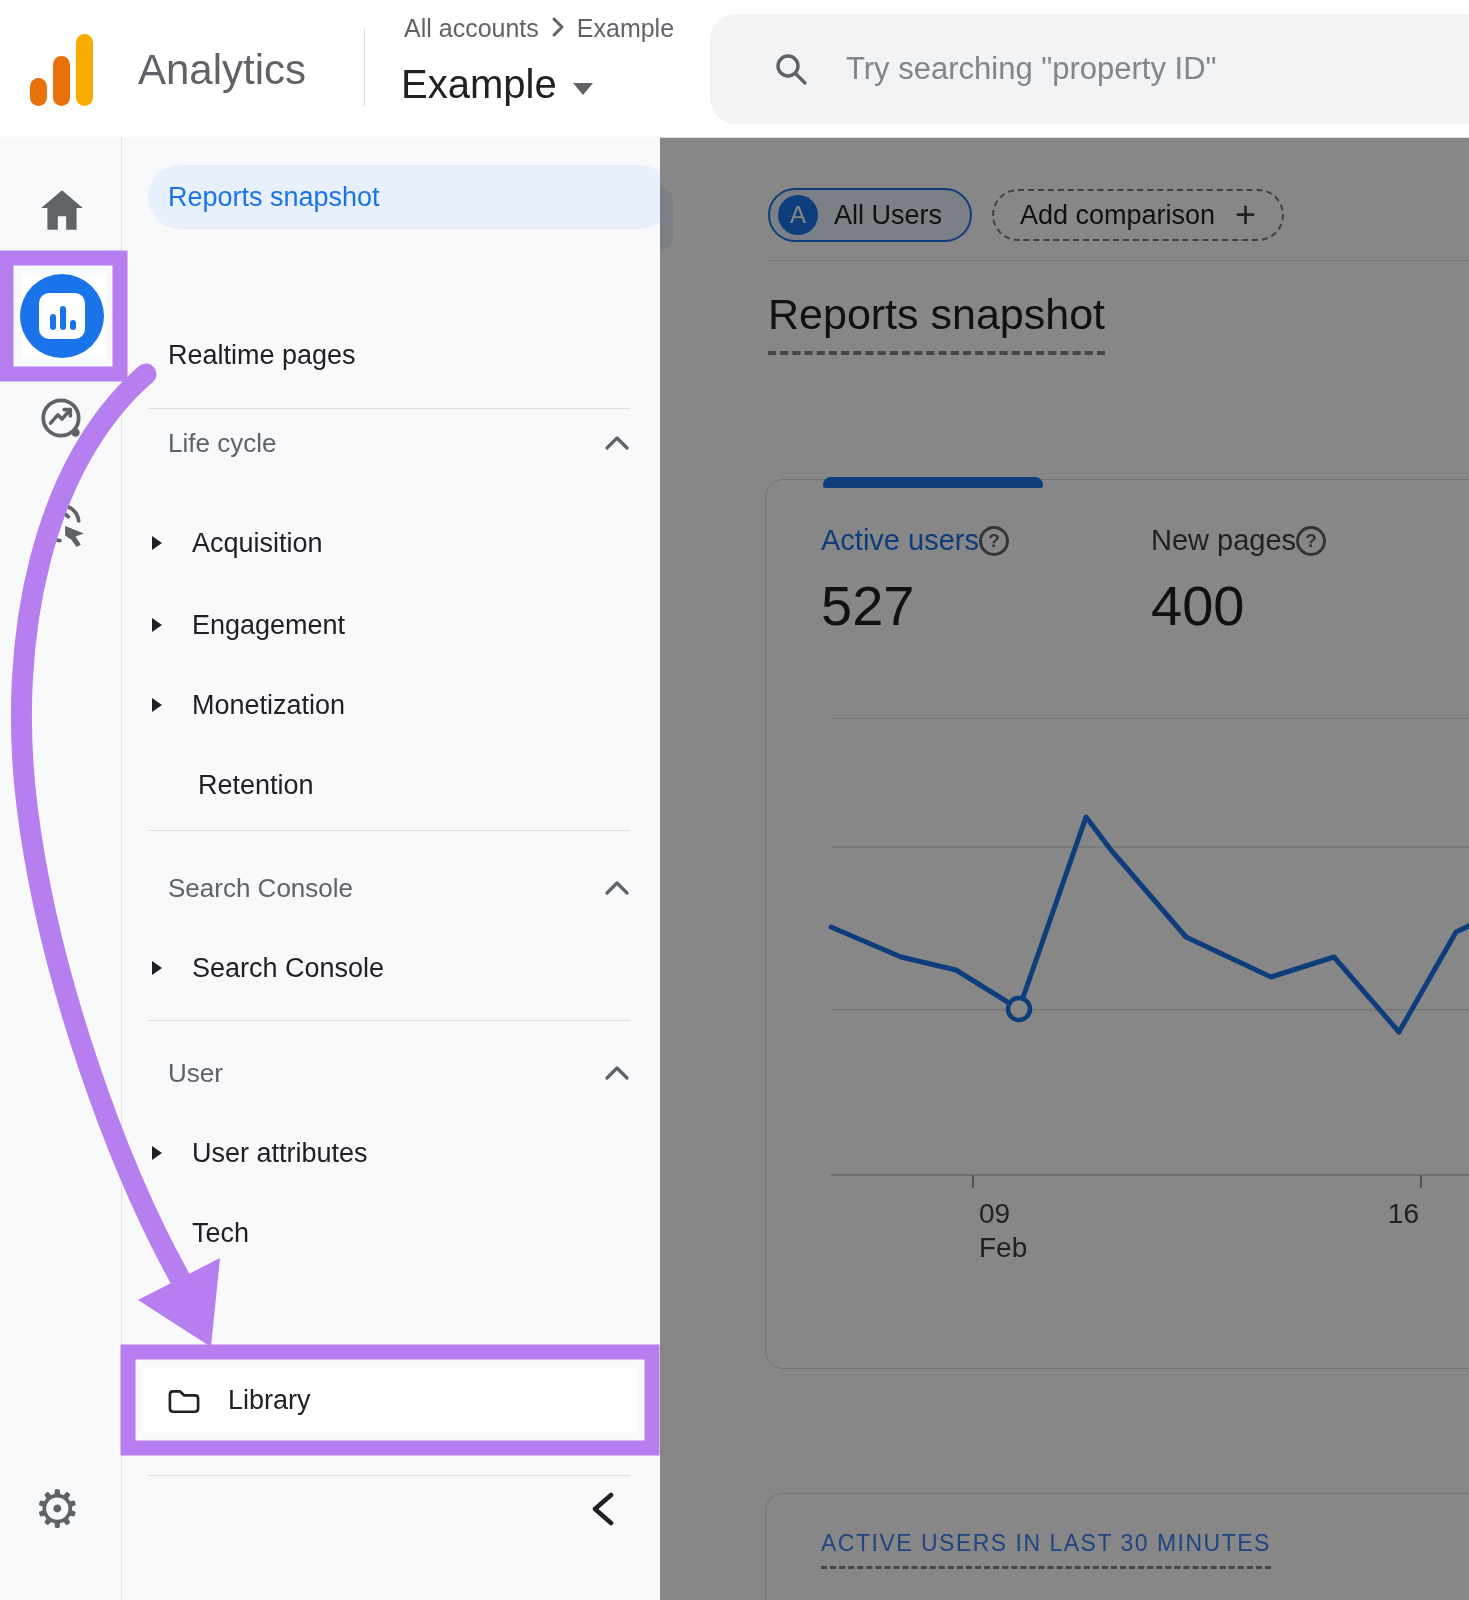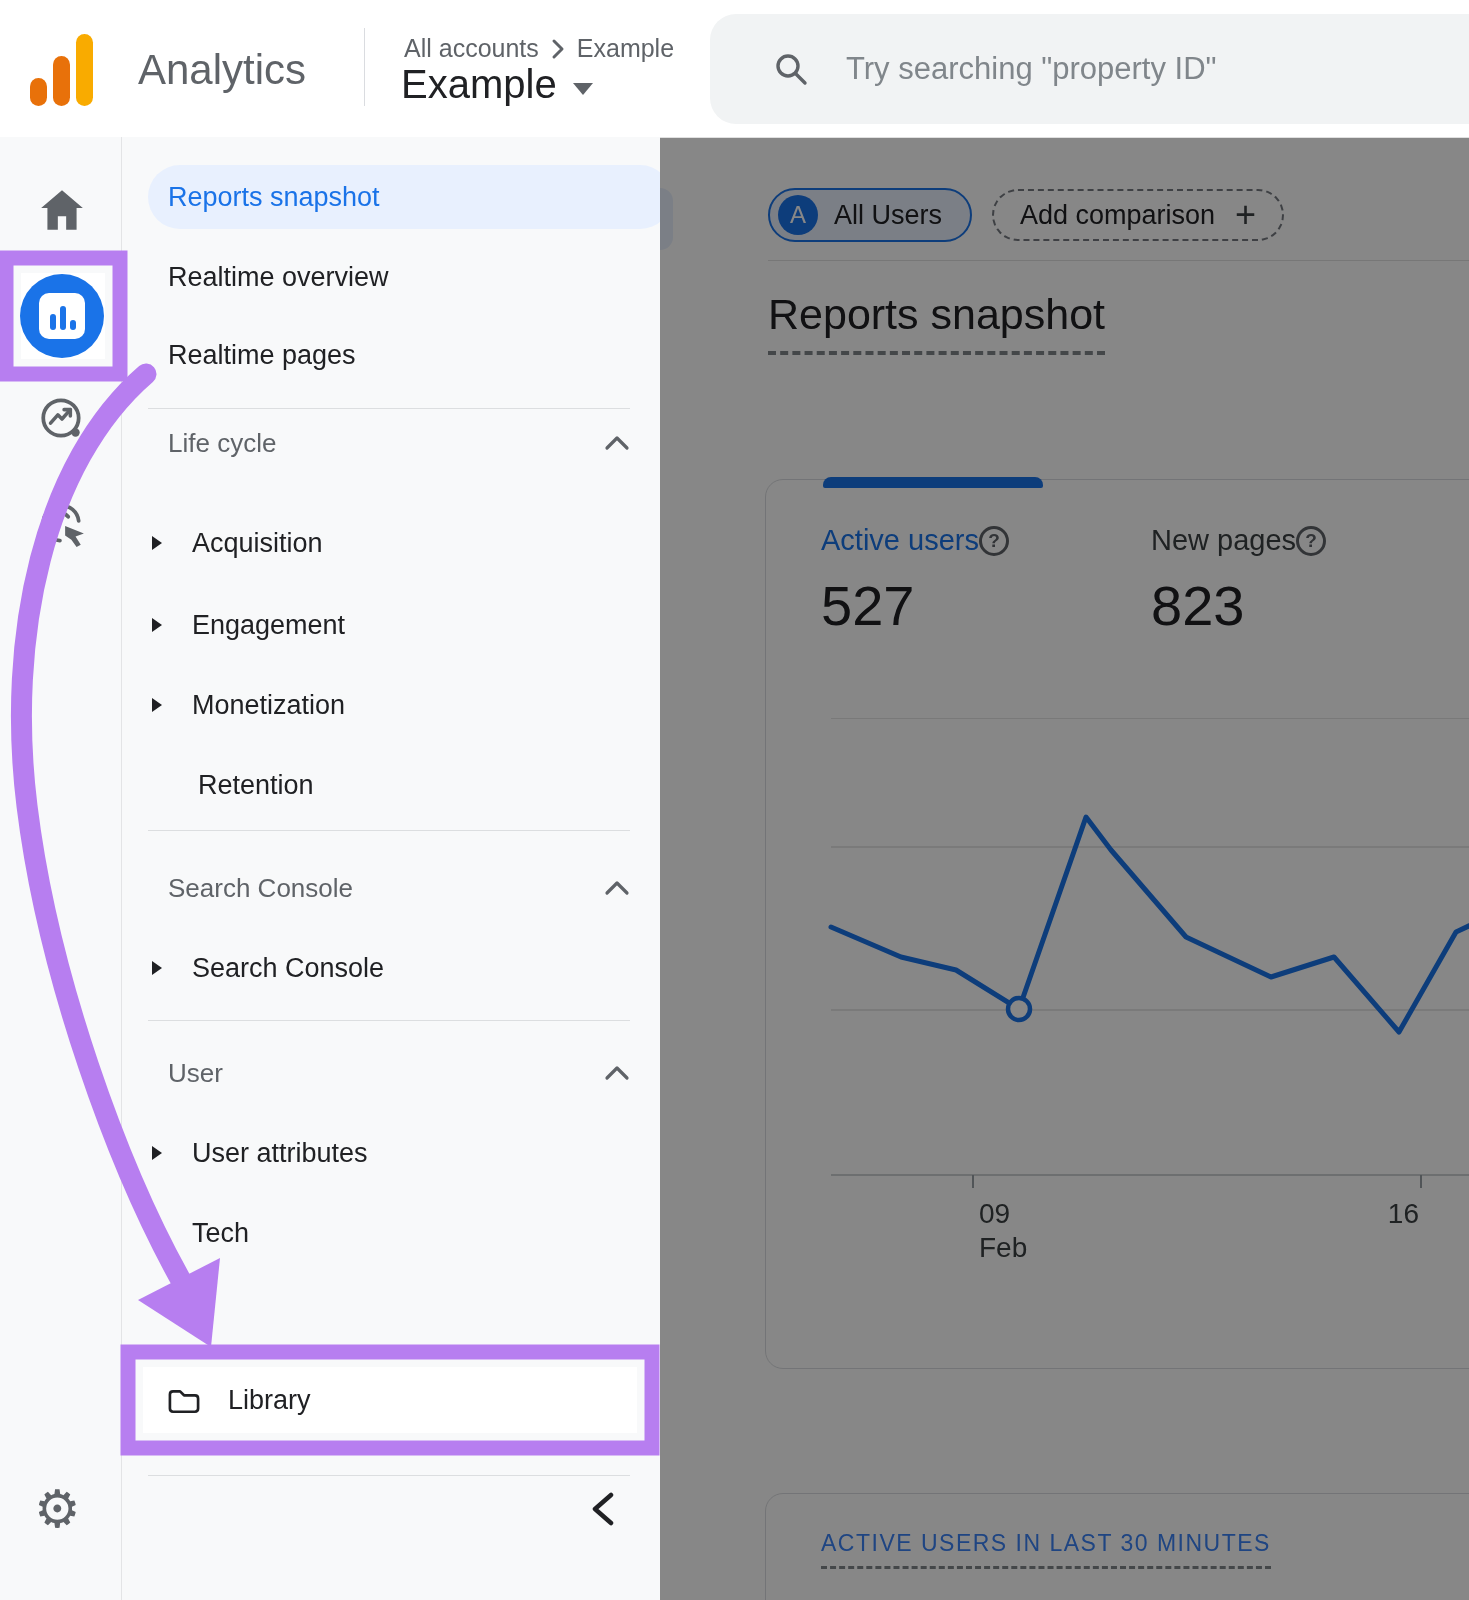--- a/index.html
+++ b/index.html
@@ -7,21 +7,21 @@
        font-family:"Liberation Sans",sans-serif;overflow:hidden;color:#202124}
   
   .header{position:absolute;left:0;top:0;width:1469px;height:137px;background:#fff;z-index:20}
   .ga-logo{position:absolute;left:30px;top:32px;width:64px;height:74px;cursor:pointer}
   .bar{position:absolute;background:#f9ab00;border-radius:9px}
   .bar.b1{left:0;top:46px;width:17px;height:28px;background:#e8710a}
   .bar.b2{left:23px;top:24px;width:17px;height:50px;background:#e8710a}
   .bar.b3{left:46px;top:2px;width:17px;height:72px}
   .logo-text{position:absolute;left:138px;top:46px;font-size:42px;color:#5f6368}
   .hdr-divider{position:absolute;left:364px;top:28px;height:78px;width:1px;background:#dadce0}
-  .crumb-row{position:absolute;left:404px;top:34px;font-size:25px;color:#5f6368;display:flex;align-items:center;gap:10px}
+  .crumb-row{position:absolute;left:404px;top:14px;font-size:25px;color:#5f6368;display:flex;gap:10px}
   .prop-row{position:absolute;left:401px;top:62px;font-size:40px;color:#202124;display:flex;align-items:center;gap:16px;cursor:pointer}
   .caret-down{width:0;height:0;border-left:10px solid transparent;border-right:10px solid transparent;border-top:12px solid #5f6368;margin-top:8px}
   .search{position:absolute;left:710px;top:14px;width:759px;height:110px;background:#f1f3f4;border-radius:26px 0 0 26px;display:flex;align-items:center;padding-left:62px;box-sizing:border-box}
   .search input{background:transparent;border:none;outline:none;font-size:31px;color:#202124;width:560px;margin-left:34px;font-family:"Liberation Sans",sans-serif}
   .search input::placeholder{color:#80868b;opacity:1}
   
   .rail{position:absolute;left:0;top:137px;width:122px;height:1463px;background:#f8f9fa;border-right:1px solid #e3e4e6;box-sizing:border-box;z-index:15}
   .rail-white{position:absolute;left:21px;top:136px;width:84px;height:86px;background:#fff}
   .reports-circle{position:absolute;left:20px;top:137px;width:84px;height:84px;border-radius:50%;background:#1a73e8;display:flex;align-items:center;justify-content:center;cursor:pointer}
   .mini-card{width:46px;height:46px;background:#fff;border-radius:10px;position:relative}
@@ -124,21 +124,20 @@
     <path d="M14 22 A9 9 0 0 1 30 17" fill="none" stroke="#5f6368" stroke-width="3.6" stroke-linecap="round"></path>
     <path d="M27 26 L45 33 L37 36 L42 44 L38 46 L33 39 L27 35 Z" fill="#5f6368"></path>
   </svg>
   <div class="gear-ic">⚙</div>
 </div>
 
 <div class="nav">
   <div class="pill">
     <span>Reports snapshot</span>
   </div>
-  <div class="nav-row" style="top:118px">Realtime overview</div>
   <div class="nav-row" style="top:196px">Realtime pages</div>
 
   <div class="nav-divider" style="top:271px"></div>
 
   <div class="sec-hdr" style="top:286px">Life cycle</div>
   <div class="chev-up" style="top:286px">
     <svg width="26" height="16" viewBox="0 0 26 16">
         <polyline points="3,13 13,3 23,13" fill="none" stroke="#5f6368" stroke-width="3.2" stroke-linecap="round" stroke-linejoin="round"></polyline>
       </svg>
   </div>
@@ -227,21 +226,21 @@
         <span>Active users</span>
         <span class="help">?</span>
       </div>
       <div class="metric-value">527</div>
     </div>
     <div class="metric m2">
       <div class="metric-label">
         <span>New pages</span>
         <span class="help">?</span>
       </div>
-      <div class="metric-value">823</div>
+      <div class="metric-value">400</div>
     </div>
     <div class="card-divider"></div>
     <svg class="trend" width="724" height="890" viewBox="0 0 724 890">
         <line x1="65" x2="724" y1="367" y2="367" stroke="#e6e6e6" stroke-width="2"></line>
         <line x1="65" x2="724" y1="530" y2="530" stroke="#e6e6e6" stroke-width="2"></line>
         <line x1="65" x2="724" y1="695" y2="695" stroke="#cfd1d4" stroke-width="2"></line>
         <line x1="207" x2="207" y1="695" y2="708" stroke="#9aa0a6" stroke-width="2"></line>
         <text x="213" y="743" text-anchor="start" fill="#3c4043" font-size="28">09</text>
         <text x="213" y="777" fill="#3c4043" font-size="28">Feb</text>
         <line x1="655" x2="655" y1="695" y2="708" stroke="#9aa0a6" stroke-width="2"></line>

